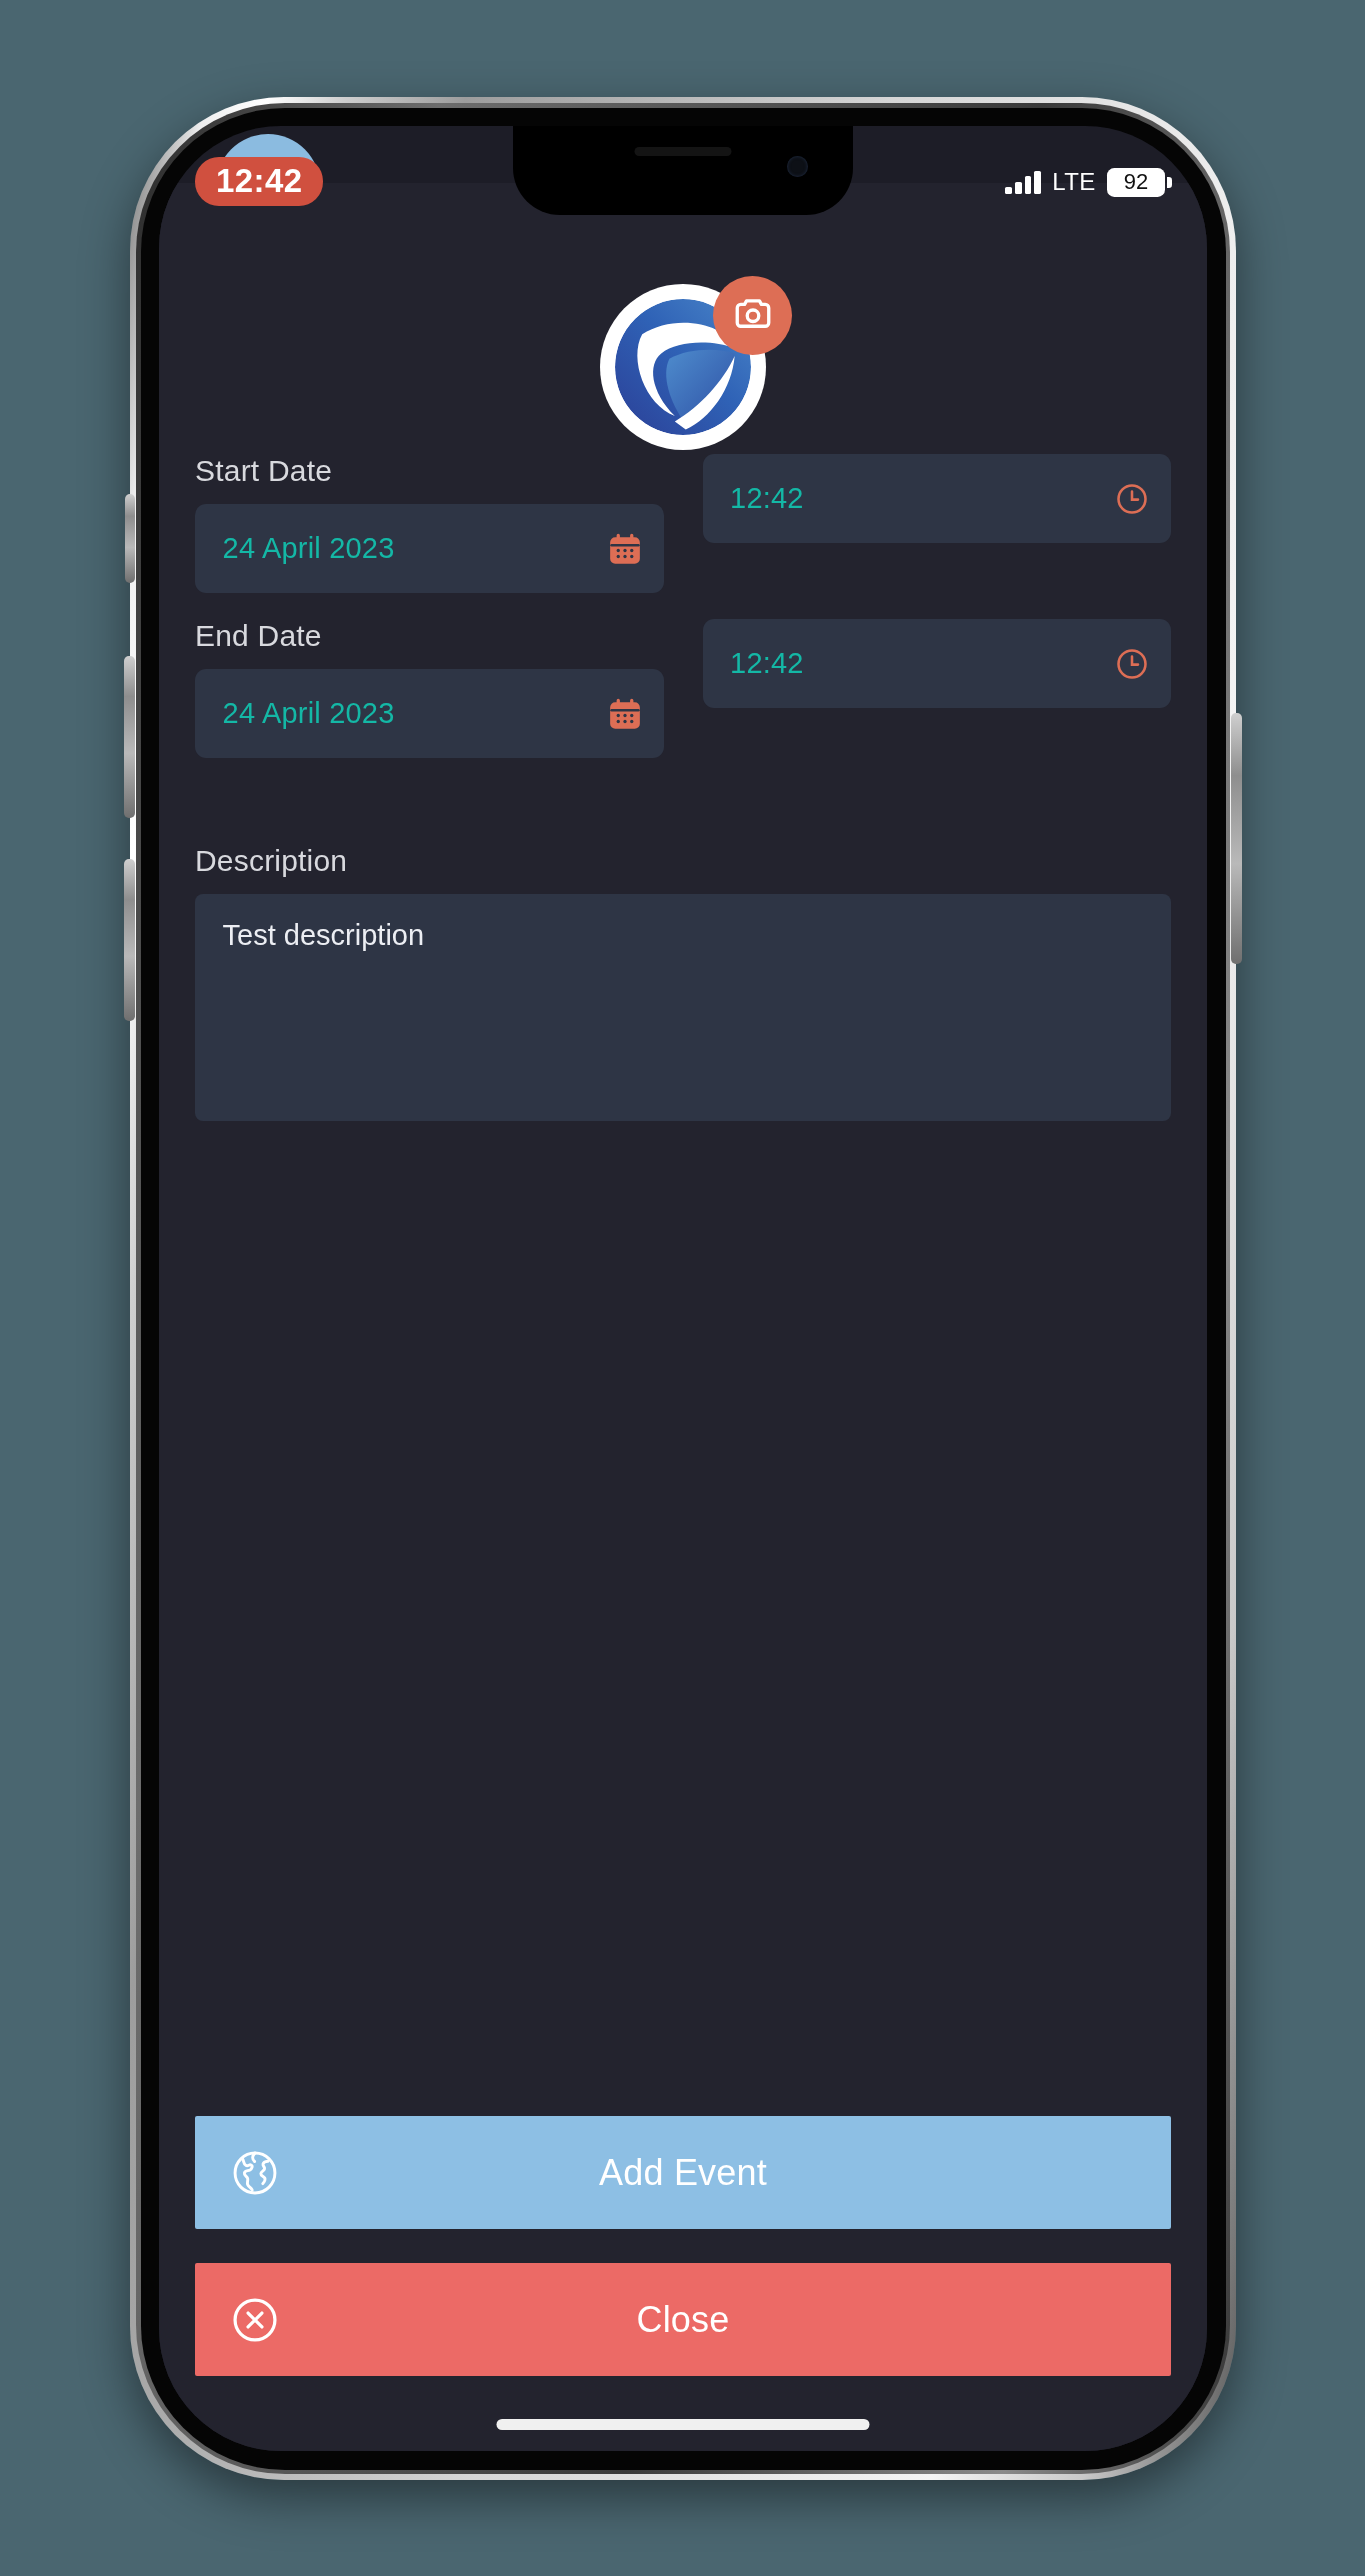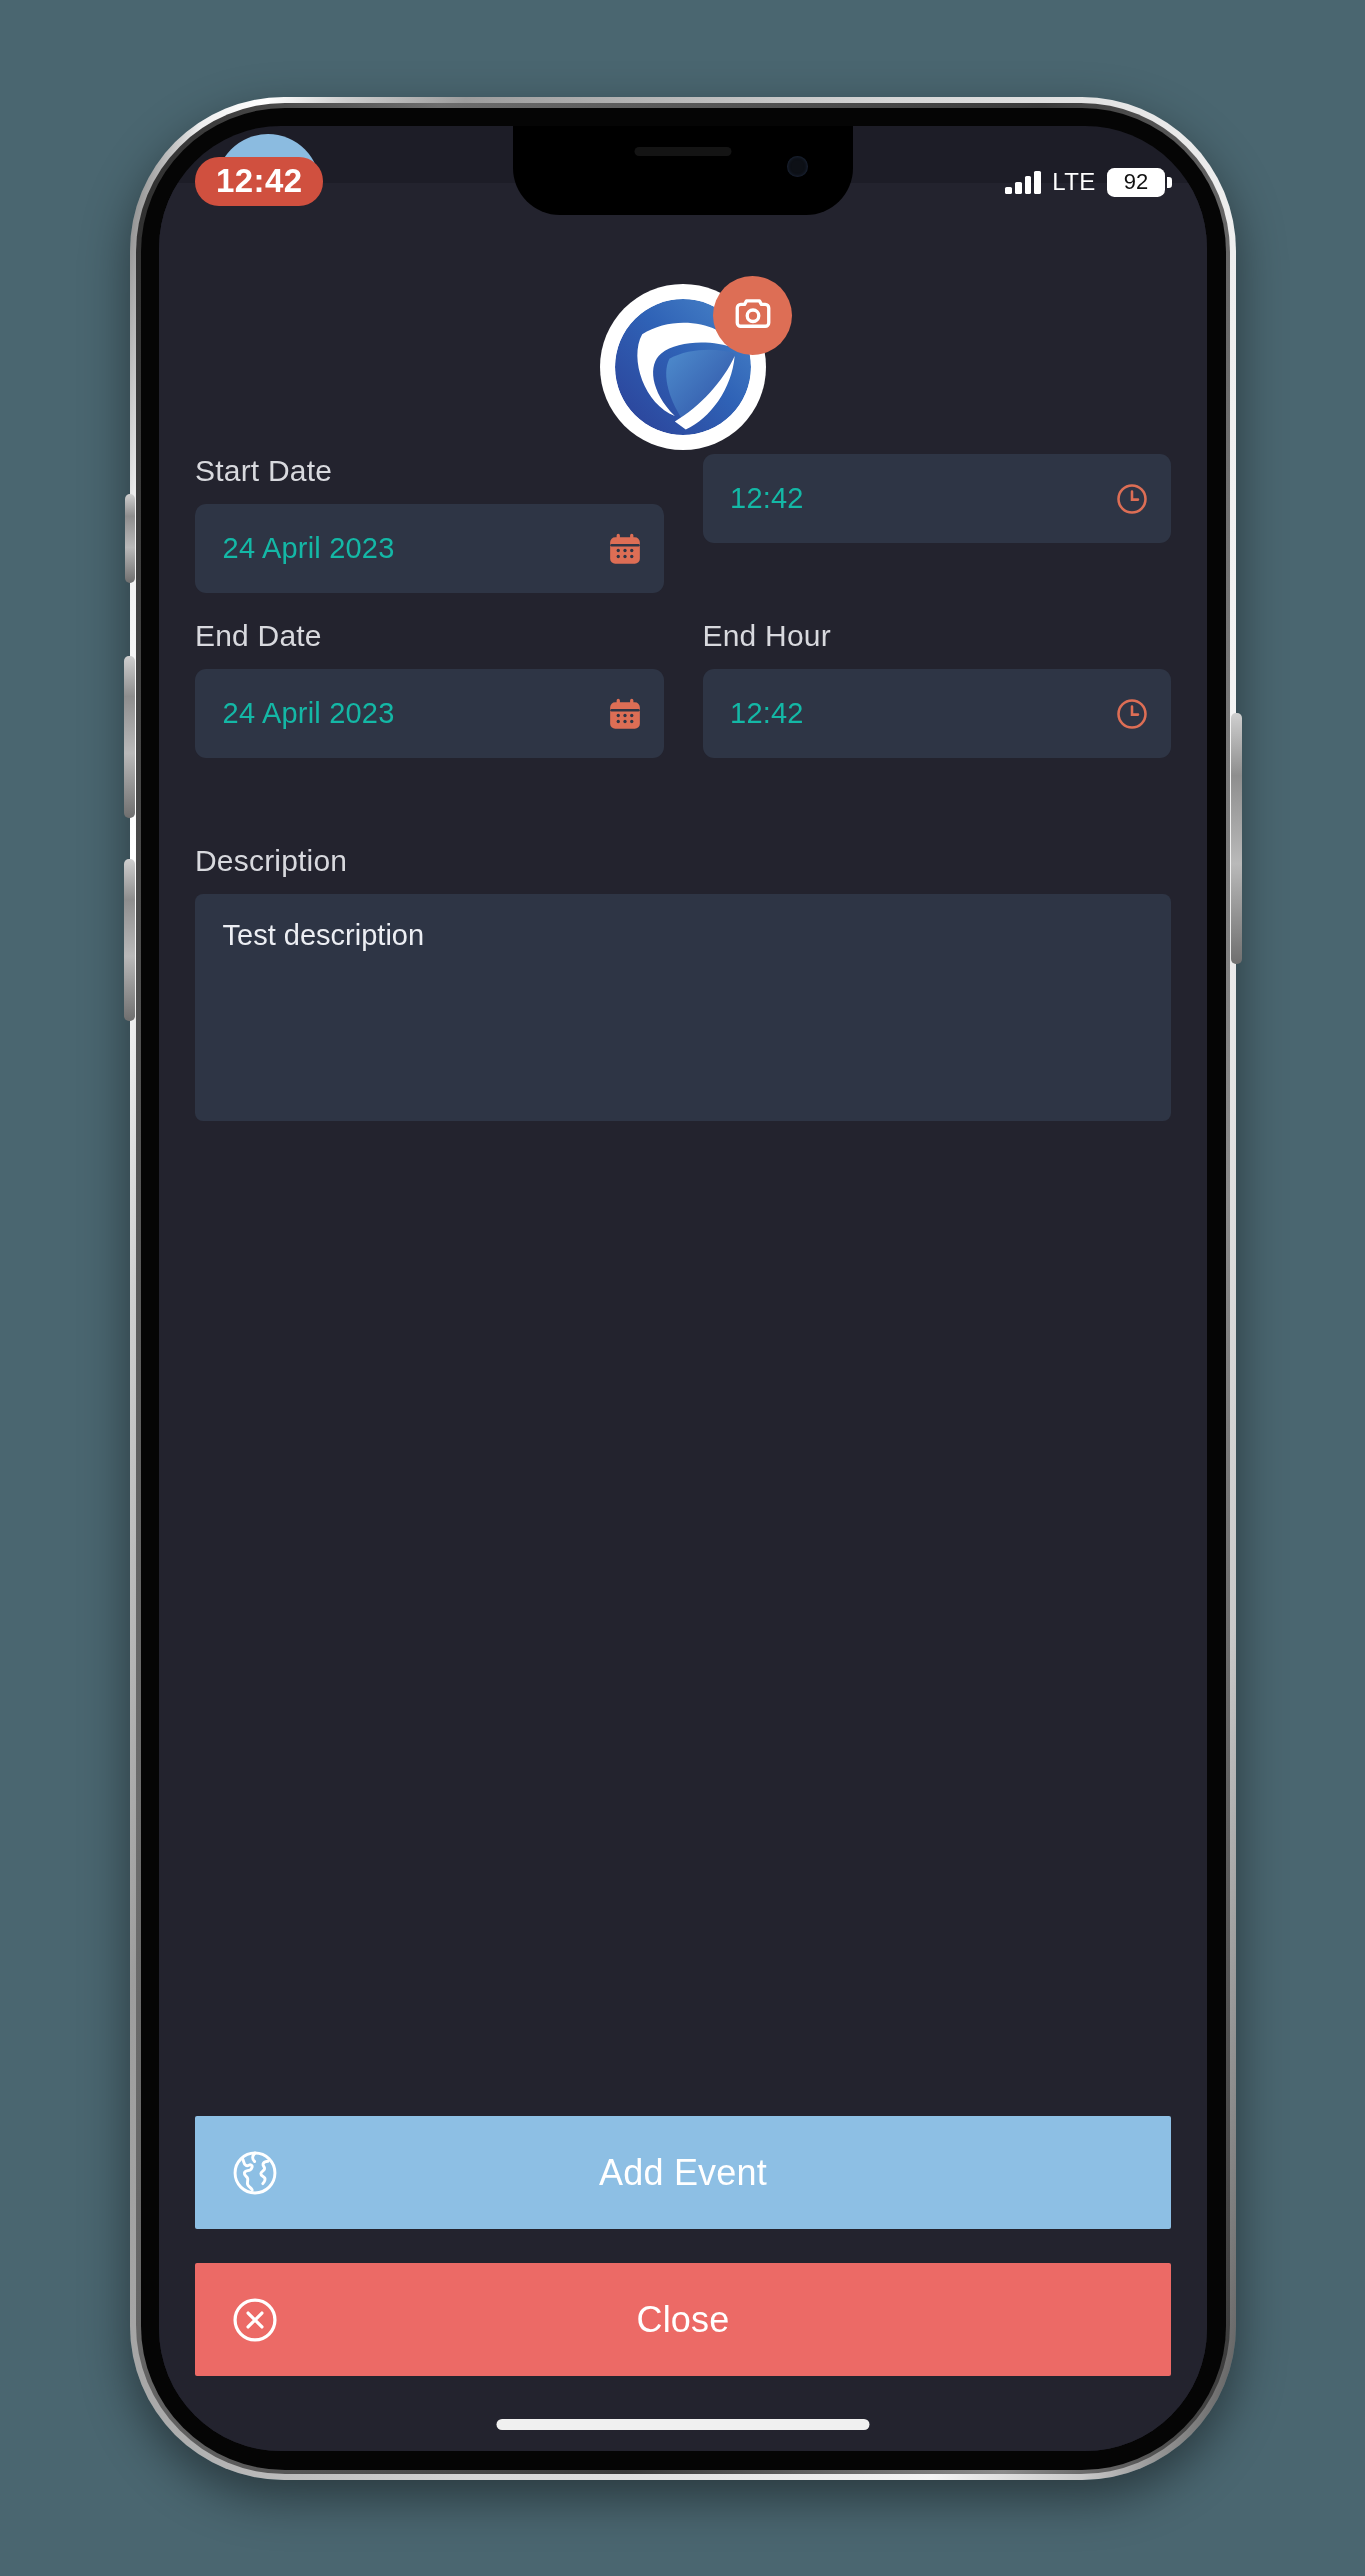--- a/index.html
+++ b/index.html
@@ -428,21 +428,20 @@
                   <circle cx="7.5" cy="17" r="1.1"></circle>
                     <circle cx="12" cy="17" r="1.1"></circle>
                     <circle cx="16.5" cy="17" r="1.1"></circle>
                 </g>
               </svg>
             </span>
           </div>
         </div>
 
         <div class="col">
-          <div class="field-label">End Hour</div>
           <div class="input-box">
             <span class="input-value">12:42</span>
             <span class="input-icon">
               <svg width="36" height="36" viewBox="0 0 24 24" fill="none" stroke="#dd6e55" stroke-width="1.7" stroke-linecap="round">
                 <circle cx="12" cy="12" r="9"></circle>
                 <path d="M12 7v5.4h4"></path>
               </svg>
             </span>
           </div>
         </div>

